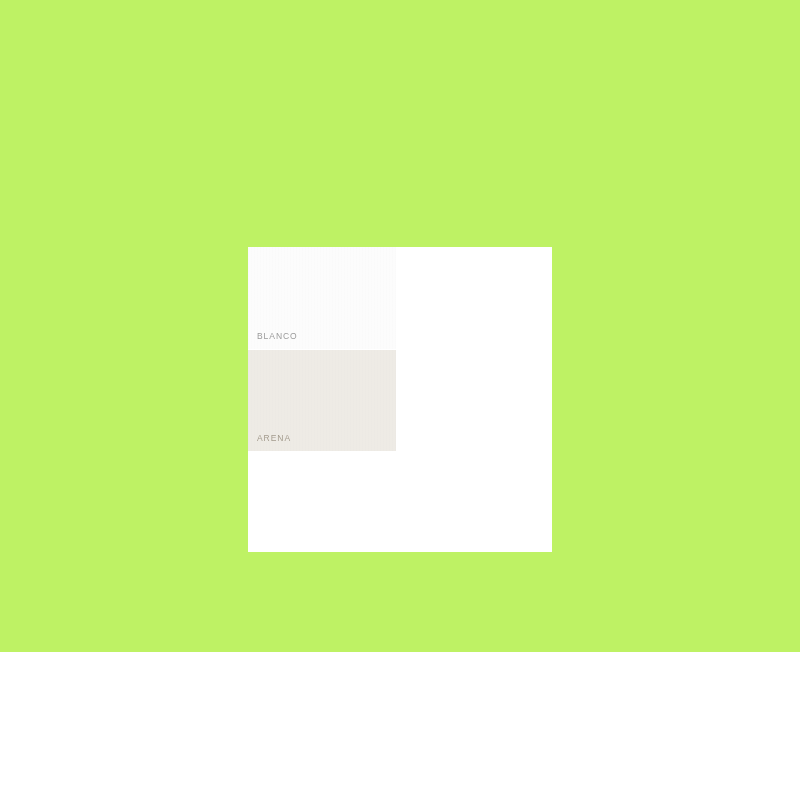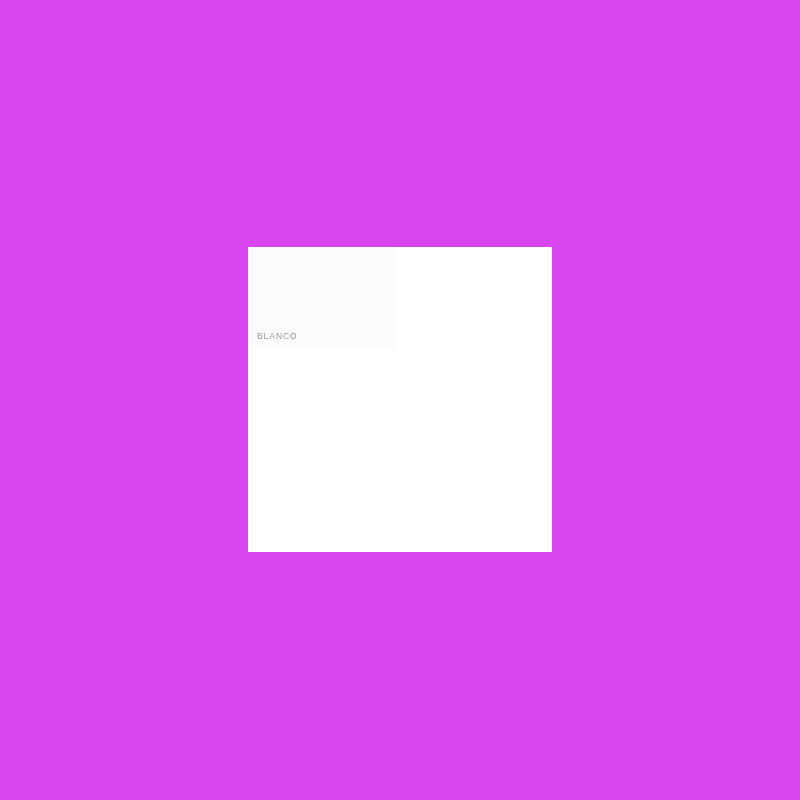--- a/index.html
+++ b/index.html
@@ -11,22 +11,22 @@
     width: 800px;
     height: 800px;
     background: #ffffff;
     font-family: "Liberation Sans", sans-serif;
     overflow: hidden;
   }
 
   .stage {
     position: relative;
     width: 800px;
-    height: 800px;
-    background: #d946ef;
+    height: 652px;
+    background: #bef264;
   }
 
   
   .palette-grid {
     position: absolute;
     left: 248px;
     top: 247px;
     width: 304px;
     height: 305px;
     display: grid;
@@ -96,20 +96,23 @@
     <div class="swatch tone-light" id="sw0" style="background-color: rgb(252, 252, 252);">
       <span class="swatch-label">BLANCO</span>
     </div>
     <div class="gutter"></div>
 
     <div class="gutter"></div>
     <div class="gutter"></div>
     <div class="gutter"></div>
 
     <div class="gutter"></div>
+    <div class="swatch tone-warm" id="sw3" style="background-color: rgb(238, 235, 229);">
+      <span class="swatch-label">ARENA</span>
+    </div>
 
     <div class="gutter"></div>
     <div class="gutter"></div>
     <div class="gutter"></div>
 
     <div class="gutter"></div>
 
   </div>
 </div>
 

